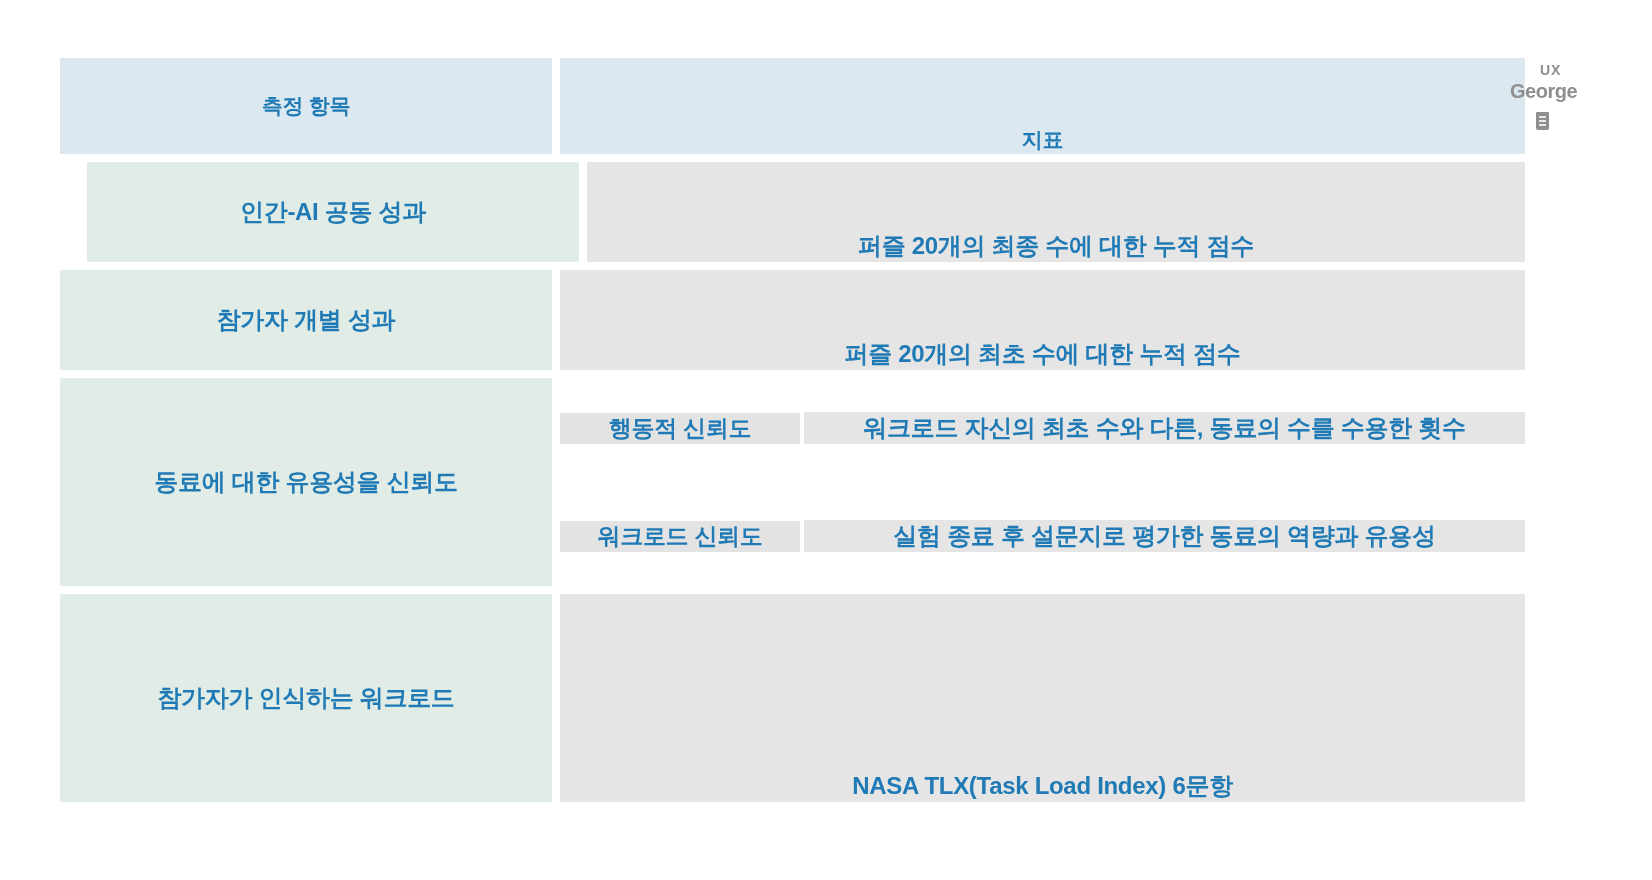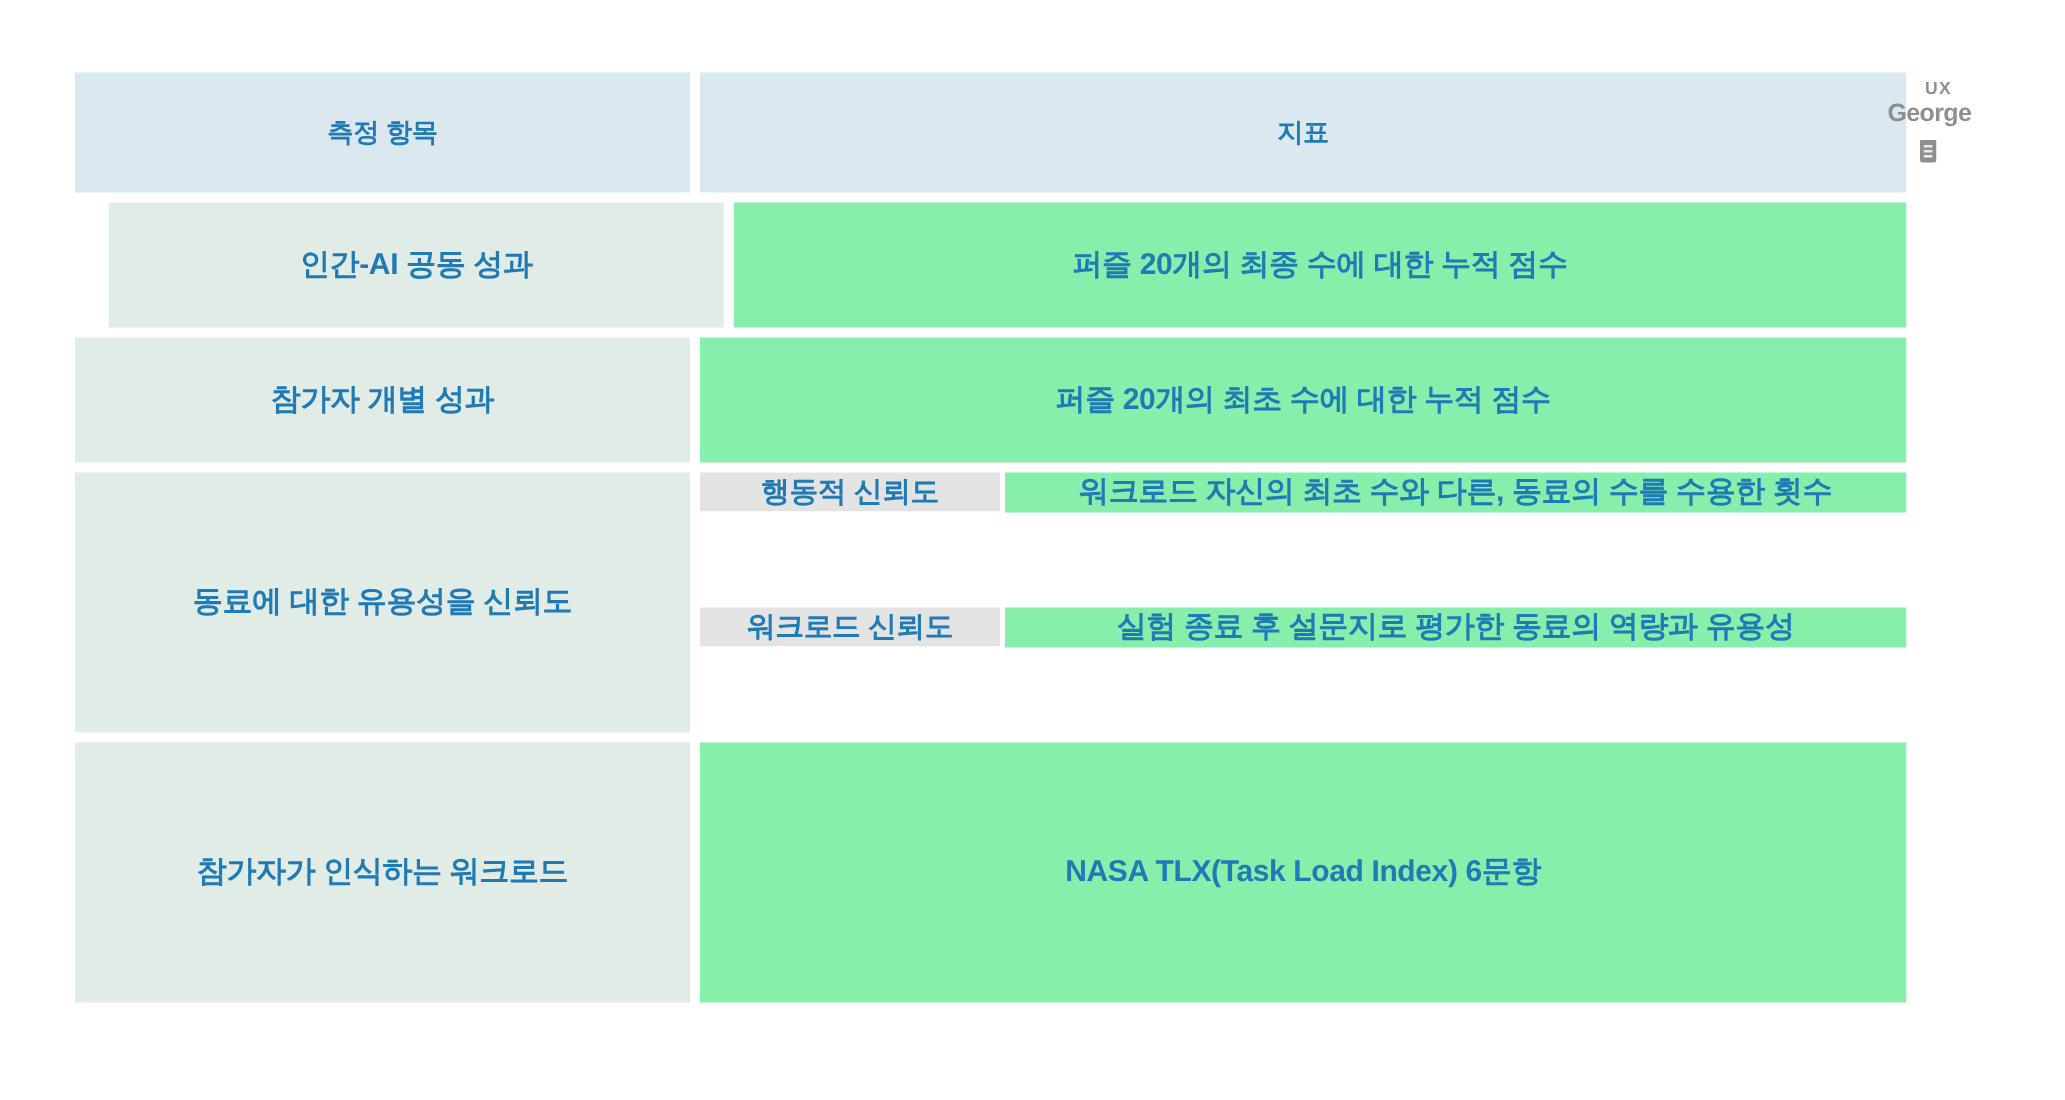--- a/index.html
+++ b/index.html
@@ -46,32 +46,32 @@
   .col-metric {
     flex: 1 1 auto;
     margin-left: 8px;
     display: flex;
     flex-direction: column;
   }
 
   .metric-cell {
     flex: 1 1 auto;
     display: flex;
-    align-items: center;
+    align-items: flex-end;
     justify-content: center;
     text-align: center;
     box-sizing: border-box;
     padding: 0 18px;
   }
   .metric-cell + .metric-cell { margin-top: 8px; }
 
   
   .sub-row {
     display: flex;
-    align-items: flex-start;
+    align-items: center;
     flex: 1 1 auto;
   }
   .sub-row + .sub-row { margin-top: 8px; }
 
   .sub-label {
     width: 240px;
     flex: 0 0 240px;
     display: flex;
     align-items: center;
     justify-content: center;
@@ -87,21 +87,21 @@
     justify-content: center;
     text-align: center;
     box-sizing: border-box;
     padding: 0 18px;
   }
 
   
   .fill-header-left  { background: #dbe8ef; }
   .fill-header-right { background: #dbe8ef; }
   .fill-item         { background: #e0ece5; }
-  .fill-metric       { background: #86efac; }
+  .fill-metric       { background: #e5e5e5; }
   .fill-sublabel     { background: #e3e3e3; }
 
   
   .t-header {
     color: #1f7ab5;
     font-size: 21px;
     font-weight: bold;
     letter-spacing: -0.3px;
   }
   .t-item {

